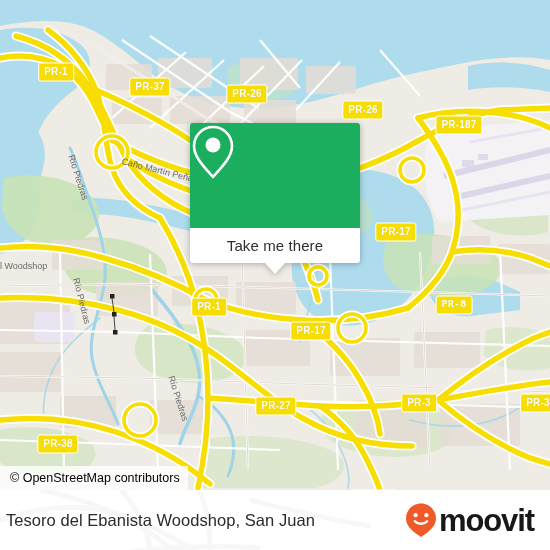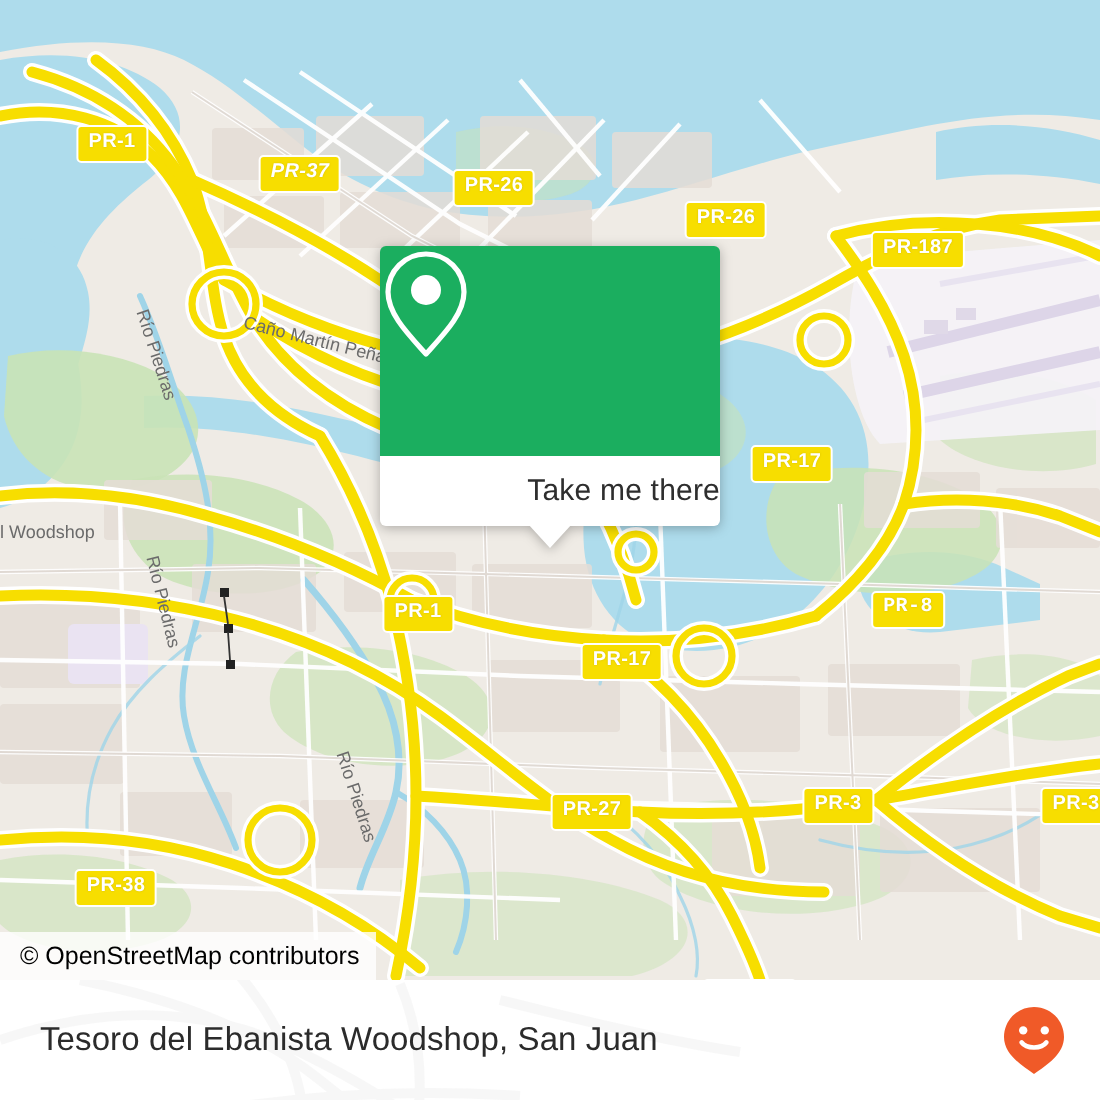--- a/index.html
+++ b/index.html
@@ -57,21 +57,21 @@
   .popup-head {
     width: 100%; height: 105px;
     background: #1BAE5F;
     border-radius: 3px 3px 0 0;
     display: flex; align-items: center; justify-content: center;
   }
   .popup-foot {
     width: 100%; height: 35px;
     background: #ffffff;
     border-radius: 0 0 3px 3px;
-    display: flex; align-items: center; justify-content: flex-end;
+    display: flex; align-items: center; justify-content: center;
     position: relative;
   }
   .popup-foot-label {
     color: #2e2e2e;
     font-size: 15px;
     letter-spacing: .1px;
   }
   .popup-tail {
     position: absolute;
     left: 50%; bottom: -11px;
@@ -104,21 +104,21 @@
     overflow: hidden;
   }
   .footer-watermark {
     position: absolute; left: 0; top: -490px;
     width: 550px; height: 550px;
     opacity: .055;
     pointer-events: none;
   }
   .footer-title {
     position: relative; z-index: 2;
-    margin-left: 20px;
+    margin-left: 6px;
     color: #2b2b2b;
     font-size: 16.5px;
     letter-spacing: .05px;
   }
   .logo {
     position: absolute; right: 16px; top: 50%;
     transform: translateY(-50%);
     display: flex; align-items: center; z-index: 2;
   }
   .logo-word {
@@ -340,29 +340,29 @@
           <rect x="113" y="330" width="4.5" height="4.5"></rect>
         </g>
         <g stroke="#333333" stroke-width=".9" fill="none">
           <path d="M112,298 L114,312 M114,316 L115,330"></path>
         </g>
 
       </g>
     </svg>
 
     <div class="shield" style="left:56px;  top:72px;">PR-1</div>
-    <div class="shield" style="left:150px; top:87px;font-style:italic;">PR-37</div>
+    <div class="shield" style="left:150px; top:87px;">PR-37</div>
     <div class="shield" style="left:247px; top:94px;">PR-26</div>
     <div class="shield" style="left:363px; top:110px;">PR-26</div>
     <div class="shield" style="left:459px; top:125px;">PR-187</div>
     <div class="shield" style="left:396px; top:232px;">PR-17</div>
     <div class="shield" style="left:209px; top:307px;">PR-1</div>
     <div class="shield" style="left:311px; top:331px;">PR-17</div>
     <div class="shield" style="left:454px; top:305px;font-family:Liberation Mono, monospace;">PR-8</div>
-    <div class="shield" style="left:296px; top:406px;">PR-27</div>
+    <div class="shield" style="left:276px; top:406px;">PR-27</div>
     <div class="shield" style="left:419px; top:403px;">PR-3</div>
     <div class="shield" style="left:538px; top:403px;">PR-3</div>
     <div class="shield" style="left:58px;  top:444px;">PR-38</div>
     <div class="shield" style="left:375px; top:478px;margin-top:21px;">PR-181</div>
 
     <div class="maplabel" style="left:71px;  top:150px; transform:rotate(72deg);">Río Piedras</div>
     <div class="maplabel" style="left:122px; top:156px; transform:rotate(14deg);">Caño Martín Peña</div>
     <div class="maplabel" style="left:0px;   top:261px;">l Woodshop</div>
     <div class="maplabel" style="left:76px;  top:273px; transform:rotate(76deg);">Río Piedras</div>
     <div class="maplabel" style="left:171px; top:371px; transform:rotate(72deg);">Río Piedras</div>
@@ -401,17 +401,18 @@
 
     <div class="footer-title">Tesoro del Ebanista Woodshop, San Juan</div>
 
     <div class="logo">
       <svg width="34" height="36" viewBox="0 0 34 36">
         <path d="M17,1.5 C8.7,1.5 2,8.2 2,16.5 C2,25 10.5,30.5 17,35 C23.5,30.5 32,25 32,16.5 C32,8.2 25.3,1.5 17,1.5 Z" fill="#F05A28"></path>
         <circle cx="11.6" cy="13.2" r="2.1" fill="#FFFFFF"></circle>
         <circle cx="22.4" cy="13.2" r="2.1" fill="#FFFFFF"></circle>
         <path d="M10.8,19.2 C13.2,22.6 20.8,22.6 23.2,19.2" stroke="#FFFFFF" stroke-width="2.3" fill="none" stroke-linecap="round"></path>
       </svg>
+      <span class="logo-word">moovit</span>
     </div>
 
   </div>
 
 </div>
 
 </body></html>

